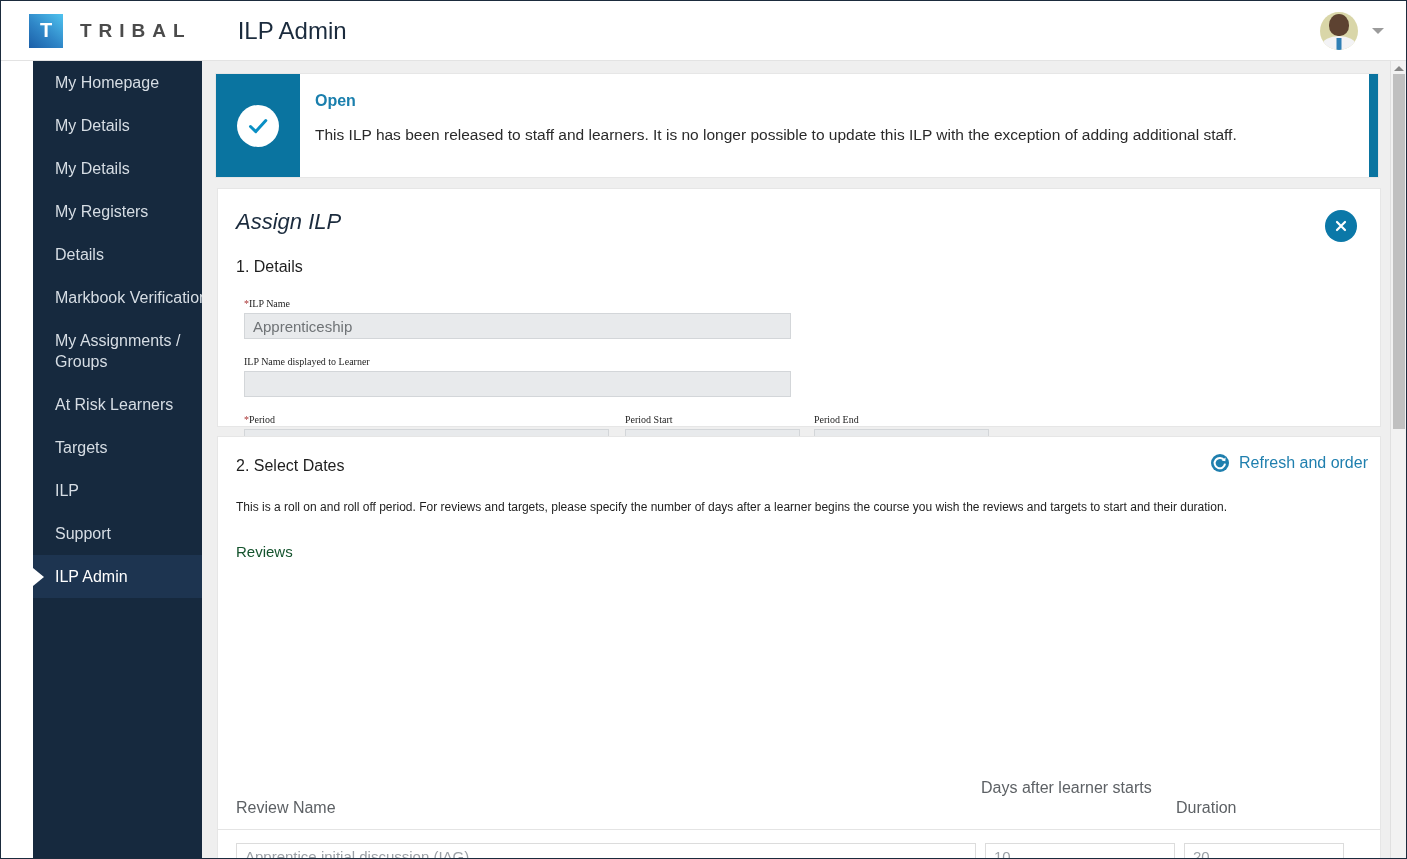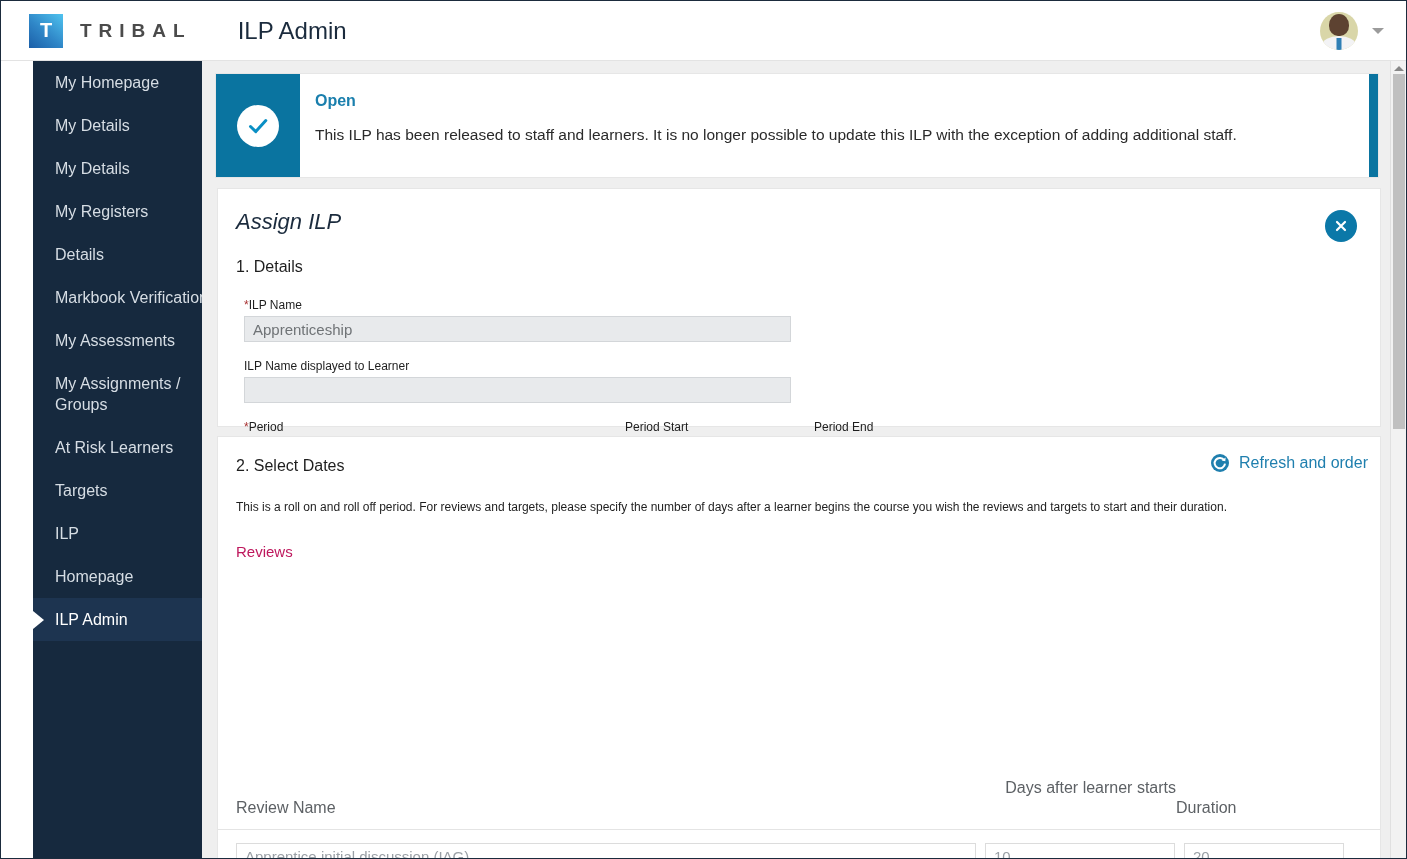--- a/index.html
+++ b/index.html
@@ -218,23 +218,24 @@
     border: none;
     padding: 0;
   }
   .section-label {
     font-size: 16px;
     color: #1e1e1e;
     margin: 23px 0 0 18px;
   }
 
   .field-label {
-    font-size: 12px;
+    font-size: 10px;
     color: #1e1e1e;
     margin: 0 0 4px 26px;
+    font-family: Liberation Serif, serif;
   }
   .req { color: #a83232; }
 
   .form-input {
     display: block;
     margin-left: 26px;
     height: 26px;
     background: #e8eaec;
     border: 1px solid #d3d6d9;
     font-size: 15px;
@@ -302,40 +303,40 @@
 
   #dates-desc {
     font-size: 12px;
     color: #1e1e1e;
     line-height: 20px;
     margin: 22px 18px 0 18px;
     width: 1110px;
   }
   #reviews-label {
     font-size: 15px;
-    color: #be185d;
+    color: #14532d;
     margin: 26px 0 0 18px;
   }
 
   
   #reviews-table {
     position: absolute; left: 0; right: 0; top: 340px;
   }
   #reviews-head {
     display: flex;
     border-bottom: 1px solid #e4e4e4;
     padding: 0 18px 11px 18px;
   }
   .th {
     font-size: 16px;
     color: #5d6165;
     line-height: 21px;
   }
   .th-name { width: 745px; padding-top: 20px; }
-  .th-days { width: 195px; text-align: right; }
+  .th-days { width: 195px; }
   .th-dur  { width: 180px; padding-top: 20px; }
 
   #reviews-row {
     display: flex; gap: 9px;
     padding: 13px 18px 0 18px;
   }
   .cell-input {
     height: 27px;
     background: #ffffff;
     border: 1px solid #dcdcdc;
@@ -370,27 +371,26 @@
   </div>
 
   <div id="sidebar">
     <div id="nav-list">
         <div class="nav-item"><span>My Homepage</span></div>
         <div class="nav-item"><span>My Details</span></div>
         <div class="nav-item"><span>My Details</span></div>
         <div class="nav-item"><span>My Registers</span></div>
         <div class="nav-item"><span>Details</span></div>
         <div class="nav-item"><span>Markbook Verification</span></div>
-        <div class="nav-item"><span>My Assessments</span></div>
         <div class="nav-item"><span>My Assignments /
 Groups</span></div>
         <div class="nav-item"><span>At Risk Learners</span></div>
         <div class="nav-item"><span>Targets</span></div>
         <div class="nav-item"><span>ILP</span></div>
-        <div class="nav-item"><span>Homepage</span></div>
+        <div class="nav-item"><span>Support</span></div>
         <div class="nav-item active"><span class="arrow"></span><span>ILP Admin</span></div>
       </div>
   </div>
 
   <div id="content">
 
     <div id="status-banner">
       <div id="banner-icon-box">
         <div class="check-circle">
           <svg width="34" height="34" viewBox="0 0 34 34">

